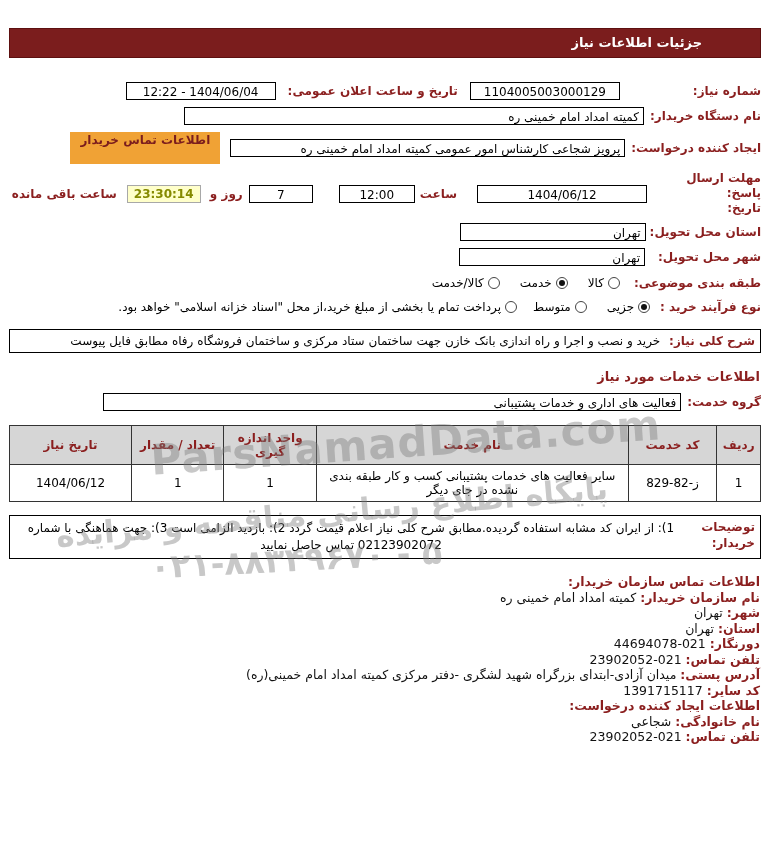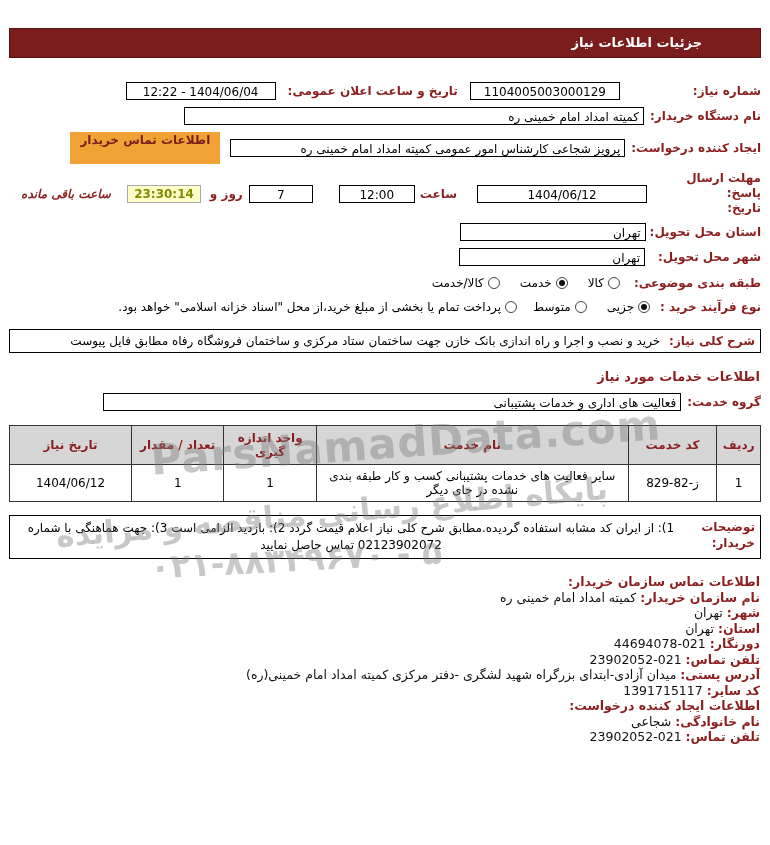--- a/index.html
+++ b/index.html
@@ -21,21 +21,21 @@
     height:18px; line-height:16px; padding:1px 4px; overflow:hidden; white-space:nowrap;
   }
   .ltrbox { direction:ltr; text-align:center; }
   .rtlbox { text-align:right; }
   .contact-link {
     display:inline-block; background:#f0a235; color:#7b1d1d; font-weight:bold;
     height:32px; line-height:17px; padding:0 10px; cursor:pointer;
   }
   .countdown {
     display:inline-block; border:1px solid #a8a8a8; background:#ffffca; color:#858a00;
-    height:18px; line-height:16px; padding:0 6px; direction:ltr; text-align:right; font-weight:bold;
+    height:18px; line-height:16px; padding:0 6px; direction:ltr; text-align:left; font-weight:bold;
   }
   .deadline-labels { width:107px; color:#8b1f1f; font-weight:bold; text-align:right; line-height:15px; }
   .radio {
     position:relative; display:inline-block; width:12px; height:12px;
     border:1px solid #444; border-radius:50%; background:#fff;
     margin-left:4px; vertical-align:-2px; cursor:pointer; flex:none;
   }
   .radio.selected::after {
     content:""; position:absolute; top:2px; left:2px; width:6px; height:6px;
     border-radius:50%; background:#111;
@@ -98,21 +98,21 @@
   <span class="deadline-labels">
     <span>مهلت ارسال پاسخ:</span><br>
     <span>تاریخ:</span>
   </span>
   <span class="input ltrbox" style="width:170px;margin-right:7px;">1404/06/12</span>
   <span class="flabel" style="margin-right:20px;color:#8b1f1f;">ساعت</span>
   <span class="input ltrbox" style="width:76px;margin-right:5px;">12:00</span>
   <span class="input ltrbox" style="width:64px;margin-right:26px;">7</span>
   <span class="flabel" style="margin-right:6px;">روز و</span>
   <span class="countdown" style="width:74px;margin-right:9px;">23:30:14</span>
-  <span class="flabel" style="margin-right:16px;font-style:italic;">ساعت باقی مانده</span>
+  <span class="flabel" style="margin-right:10px;">ساعت باقی مانده</span>
 </div>
 
 <div class="form-row">
   <span class="flabel">استان محل تحویل:</span>
   <span class="input rtlbox" style="width:186px;margin-right:4px;">تهران</span>
 </div>
 
 <div class="form-row">
   <span class="flabel">شهر محل تحویل:</span>
   <span class="input rtlbox" style="width:186px;margin-right:13px;">تهران</span>

